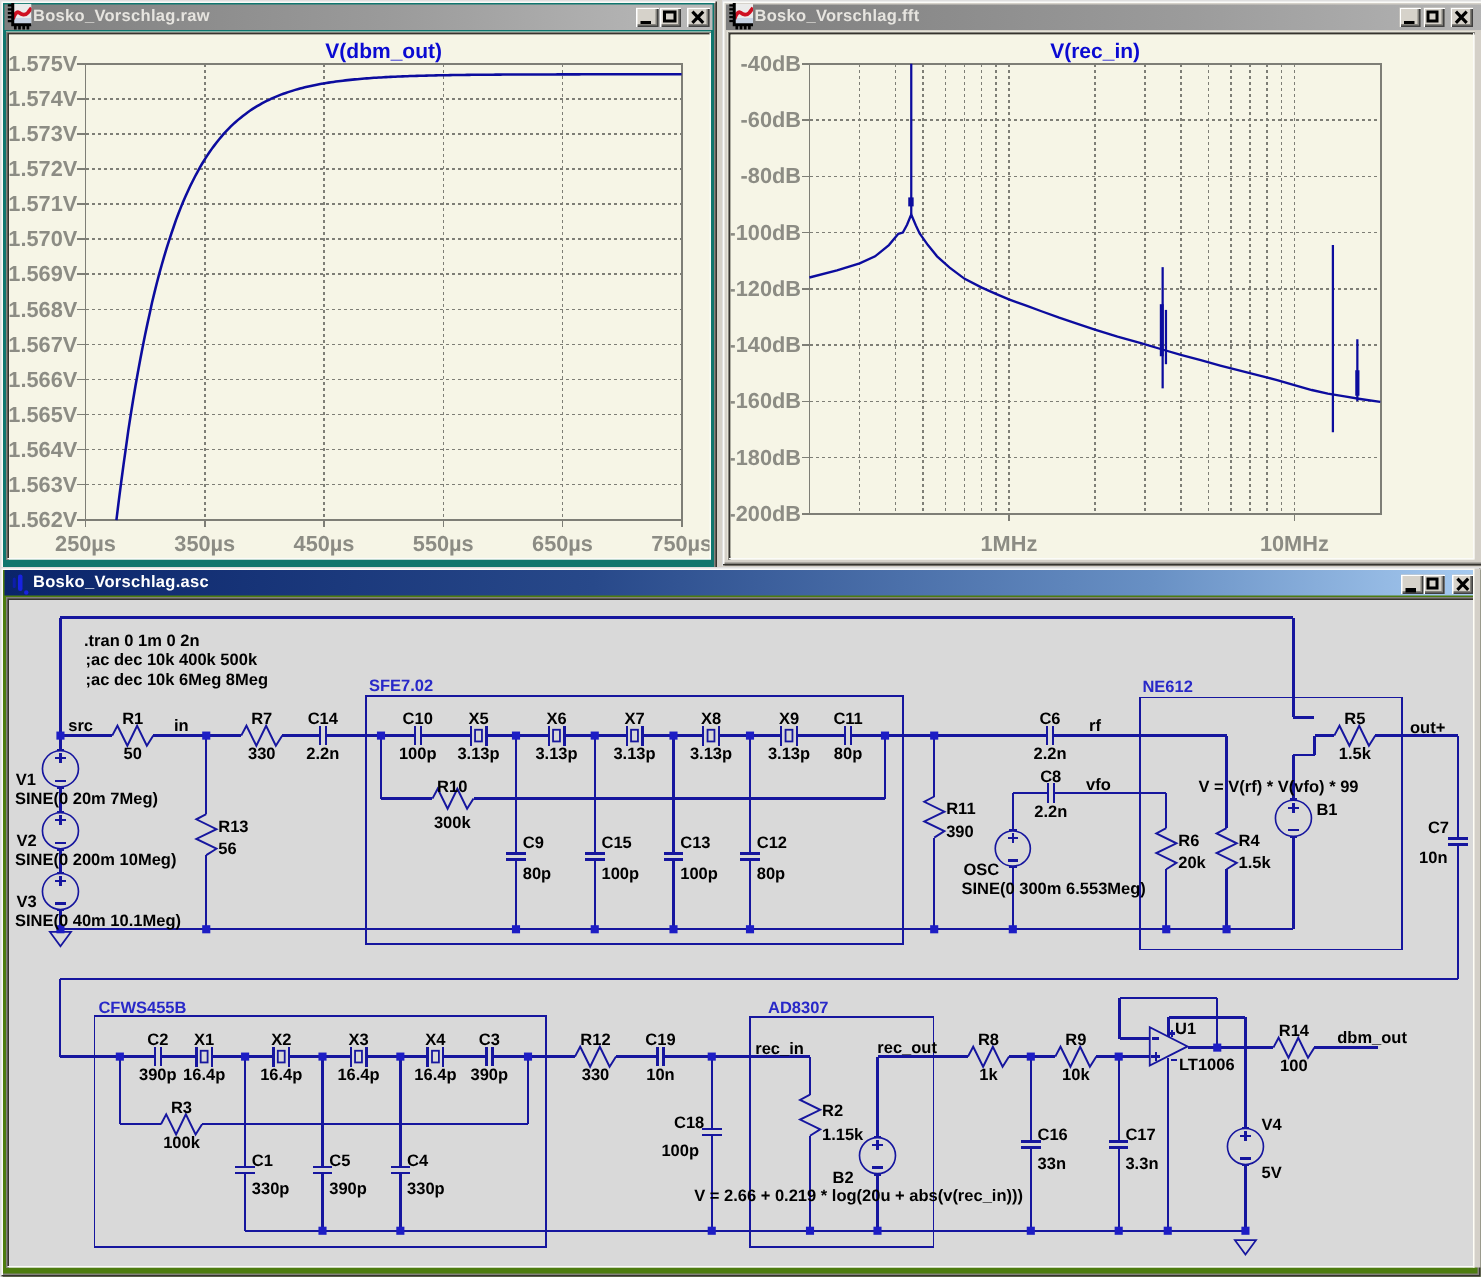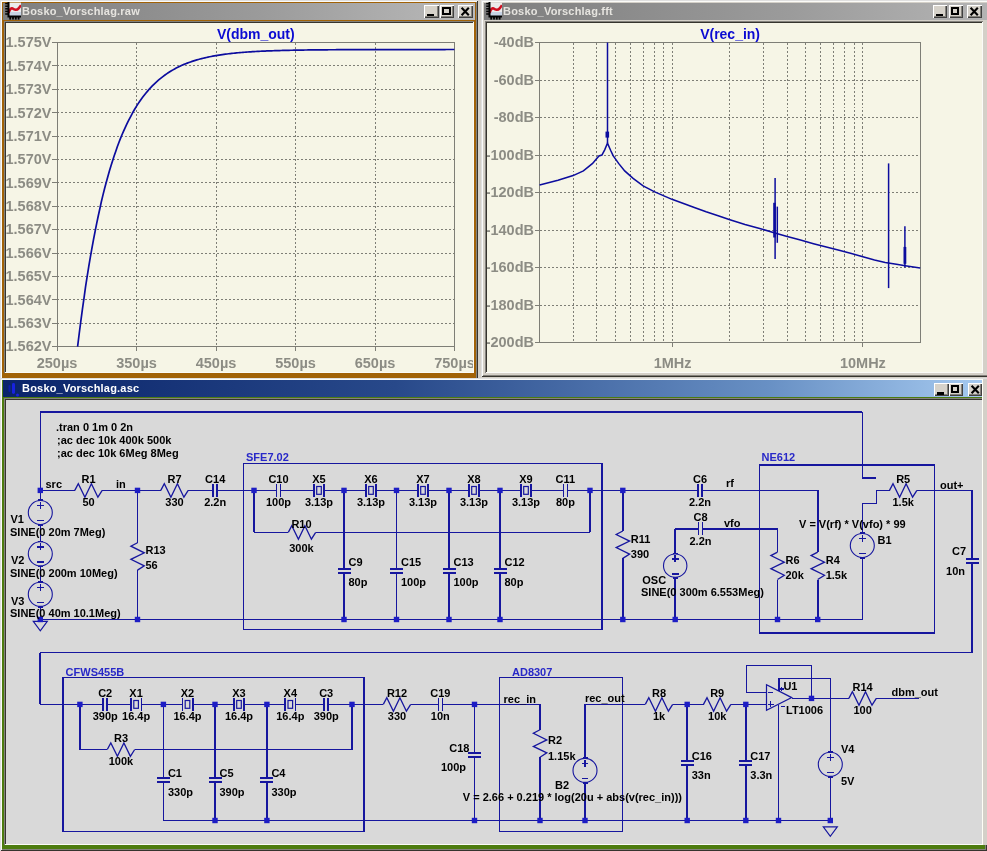--- a/index.html
+++ b/index.html
@@ -1,13 +1,13 @@
 <!DOCTYPE html>
 <html><head><meta charset="utf-8"><style>html,body{margin:0;padding:0;width:987px;height:851px;overflow:hidden;background:#d4d0c8;}*{box-sizing:border-box}</style></head><body>
-<div style="position:absolute;left:0px;top:0px;width:478px;height:440px;background:#a16207;box-shadow:inset 1px 1px 0 #dfdfdf,inset -1px -1px 0 #36342e,inset 2px 2px 0 #fbfbf8,inset -2px -2px 0 #84827c;padding-left:43px;">
+<div style="position:absolute;left:0px;top:0px;width:478px;height:440px;background:#0f766e;box-shadow:inset 1px 1px 0 #dfdfdf,inset -1px -1px 0 #36342e,inset 2px 2px 0 #fbfbf8,inset -2px -2px 0 #84827c;padding-left:43px;">
 <div style="position:absolute;left:3px;top:3px;right:3px;height:16.5px;background:linear-gradient(90deg,#7e7e7e,#9b9b9b 55%,#bababa);"></div>
 <div style="position:absolute;left:22px;top:5px;font-family:'Liberation Sans',sans-serif;font-size:11px;font-weight:bold;color:#e6e4df;letter-spacing:0.2px;">Bosko_Vorschlag.raw</div>
 <svg style="position:absolute;left:3px;top:2px" width="18" height="18" viewBox="0 0 18 18">
       <rect x="5" y="0.6" width="13" height="14.4" fill="#ebebeb"></rect>
       <rect x="5.6" y="10" width="12.4" height="4.6" fill="#c7d3e4"></rect>
       <path d="M5.6 10.8 Q7.6 5.2 9.6 6.4 Q11.2 7.6 12.6 7.8 Q14.4 7.9 15.6 6.4 L18 3.2" fill="none" stroke="#cf1022" stroke-width="2.5"></path>
       <path d="M5.5 0 L5.5 14.5 L18 14.5" fill="none" stroke="#000" stroke-width="2"></path>
       <g stroke="#000" stroke-width="1.5">
         <line x1="2.2" y1="1.6" x2="5.5" y2="1.6"></line>
         <line x1="2.2" y1="4.2" x2="5.5" y2="4.2"></line>

